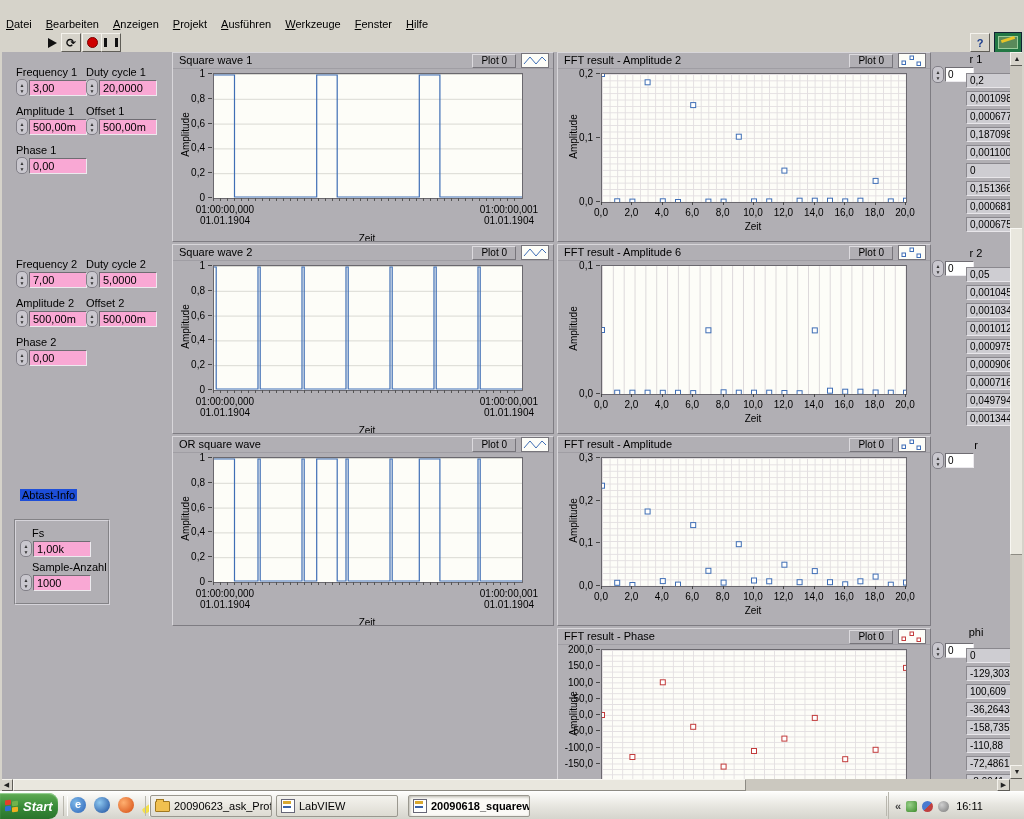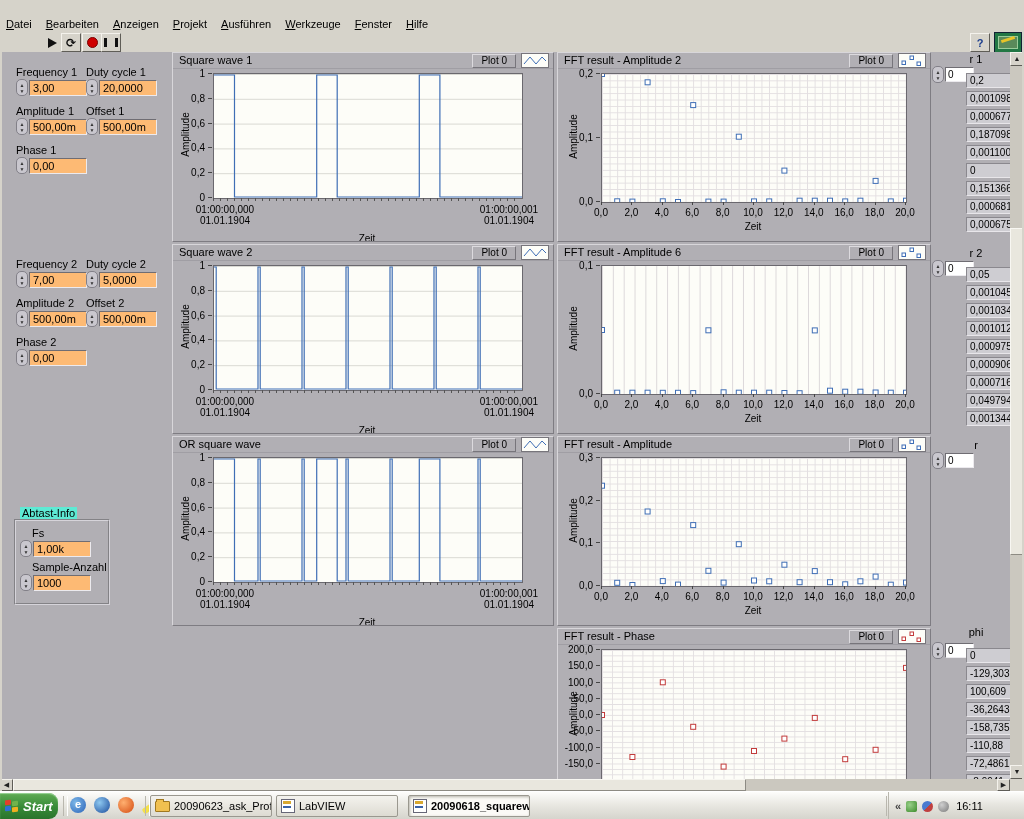--- a/index.html
+++ b/index.html
@@ -33,23 +33,23 @@
   .help-glyph{color:#1a3c8c;font-weight:bold;font-size:11px;}
   .ctxhelp{position:absolute;left:994px;top:1px;width:26px;height:19px;background:#274; border:1px solid #123;position:absolute;}
   .ctxhelp:before{content:"";position:absolute;left:3px;top:3px;width:18px;height:11px;background:#5a8a5a;border:1px solid #9c9;}
   .ctxhelp:after{content:"";position:absolute;left:6px;top:5px;width:14px;height:3px;background:#e8c428;transform:rotate(-18deg);}
   
   .panel-bg{position:absolute;left:2px;top:52px;width:1008px;height:727px;background:#b1afb4;}
   .fld{position:absolute;width:80px;}
   .fld-label{font-size:11px;height:12px;white-space:nowrap;}
   .fld-row{display:flex;align-items:center;margin-top:1px;}
   .spin{width:10px;height:15px;background:#c9c7ce;border:1px solid #828088;border-radius:5px;display:flex;flex-direction:column;align-items:center;justify-content:center;font-size:5px;line-height:6px;color:#333;margin-right:1px;}
-  .fld-box{width:53px;height:14px;background:#fdba74;border:1px solid;border-color:#6f6d73 #eceaee #eceaee #6f6d73;font-size:11px;line-height:14px;padding-left:3px;white-space:nowrap;}
+  .fld-box{width:53px;height:14px;background:#f9a8d4;border:1px solid;border-color:#6f6d73 #eceaee #eceaee #6f6d73;font-size:11px;line-height:14px;padding-left:3px;white-space:nowrap;}
   .cluster{position:absolute;left:14px;top:519px;width:92px;height:82px;border:2px groove #d6d4da;}
-  .cluster-label{position:absolute;left:20px;top:507px;font-size:11px;background:#5eead4;padding:0 2px;}
+  .cluster-label{position:absolute;left:20px;top:489px;font-size:11px;background:#1d4ed8;padding:0 2px;}
   
   .chart{position:absolute;background:#b1afb4;border:1px solid;border-color:#d8d6da #7e7c82 #7e7c82 #d8d6da;overflow:hidden;}
   .chart-header{position:absolute;left:0;top:0;right:0;height:15px;border-bottom:1px solid #a09ea4;}
   .chart-title{position:absolute;left:6px;top:1px;font-size:11px;white-space:nowrap;}
   .legend{position:absolute;right:4px;top:0;display:flex;align-items:center;gap:5px;}
   .legend-label{border:1px solid;border-color:#dcdade #77757b #77757b #dcdade;padding:0 8px;font-size:10px;height:12px;line-height:12px;}
   .legend-icon{width:26px;height:13px;background:#fdfdf8;border:1px solid #77757b;}
   .plotzone{position:absolute;left:0;top:16px;right:0;bottom:0;}
   .plot{position:absolute;background:#fdfdf8;border:1px solid #6a686e;}
   .ytick-label{position:absolute;font-size:10px;text-align:right;white-space:nowrap;}

